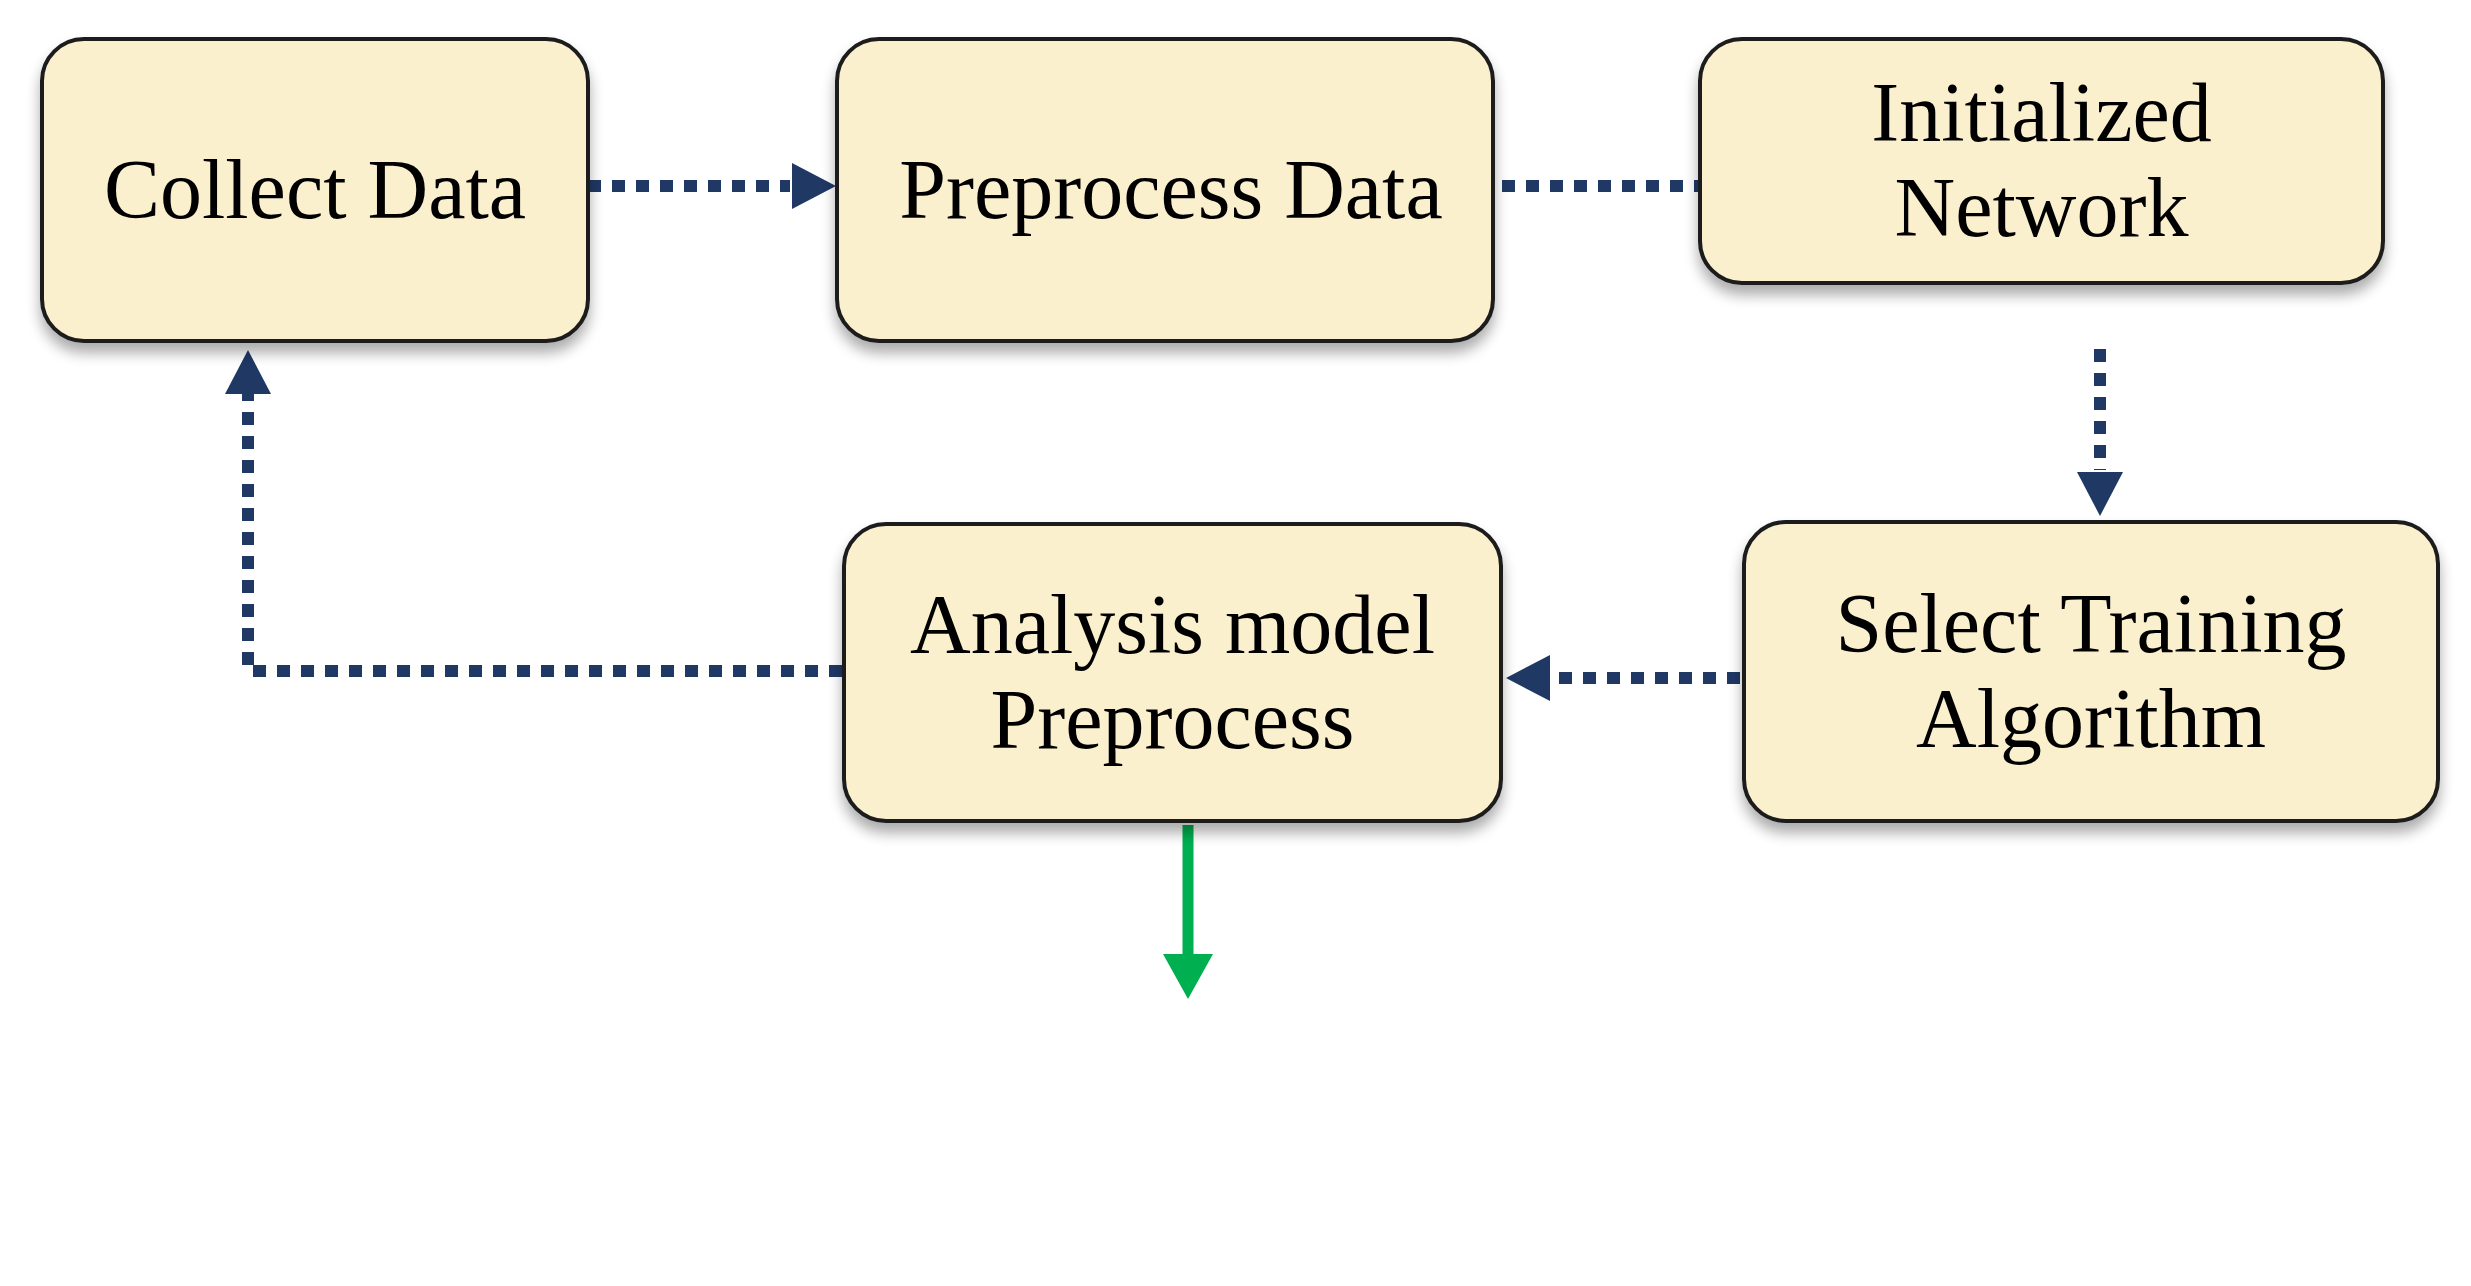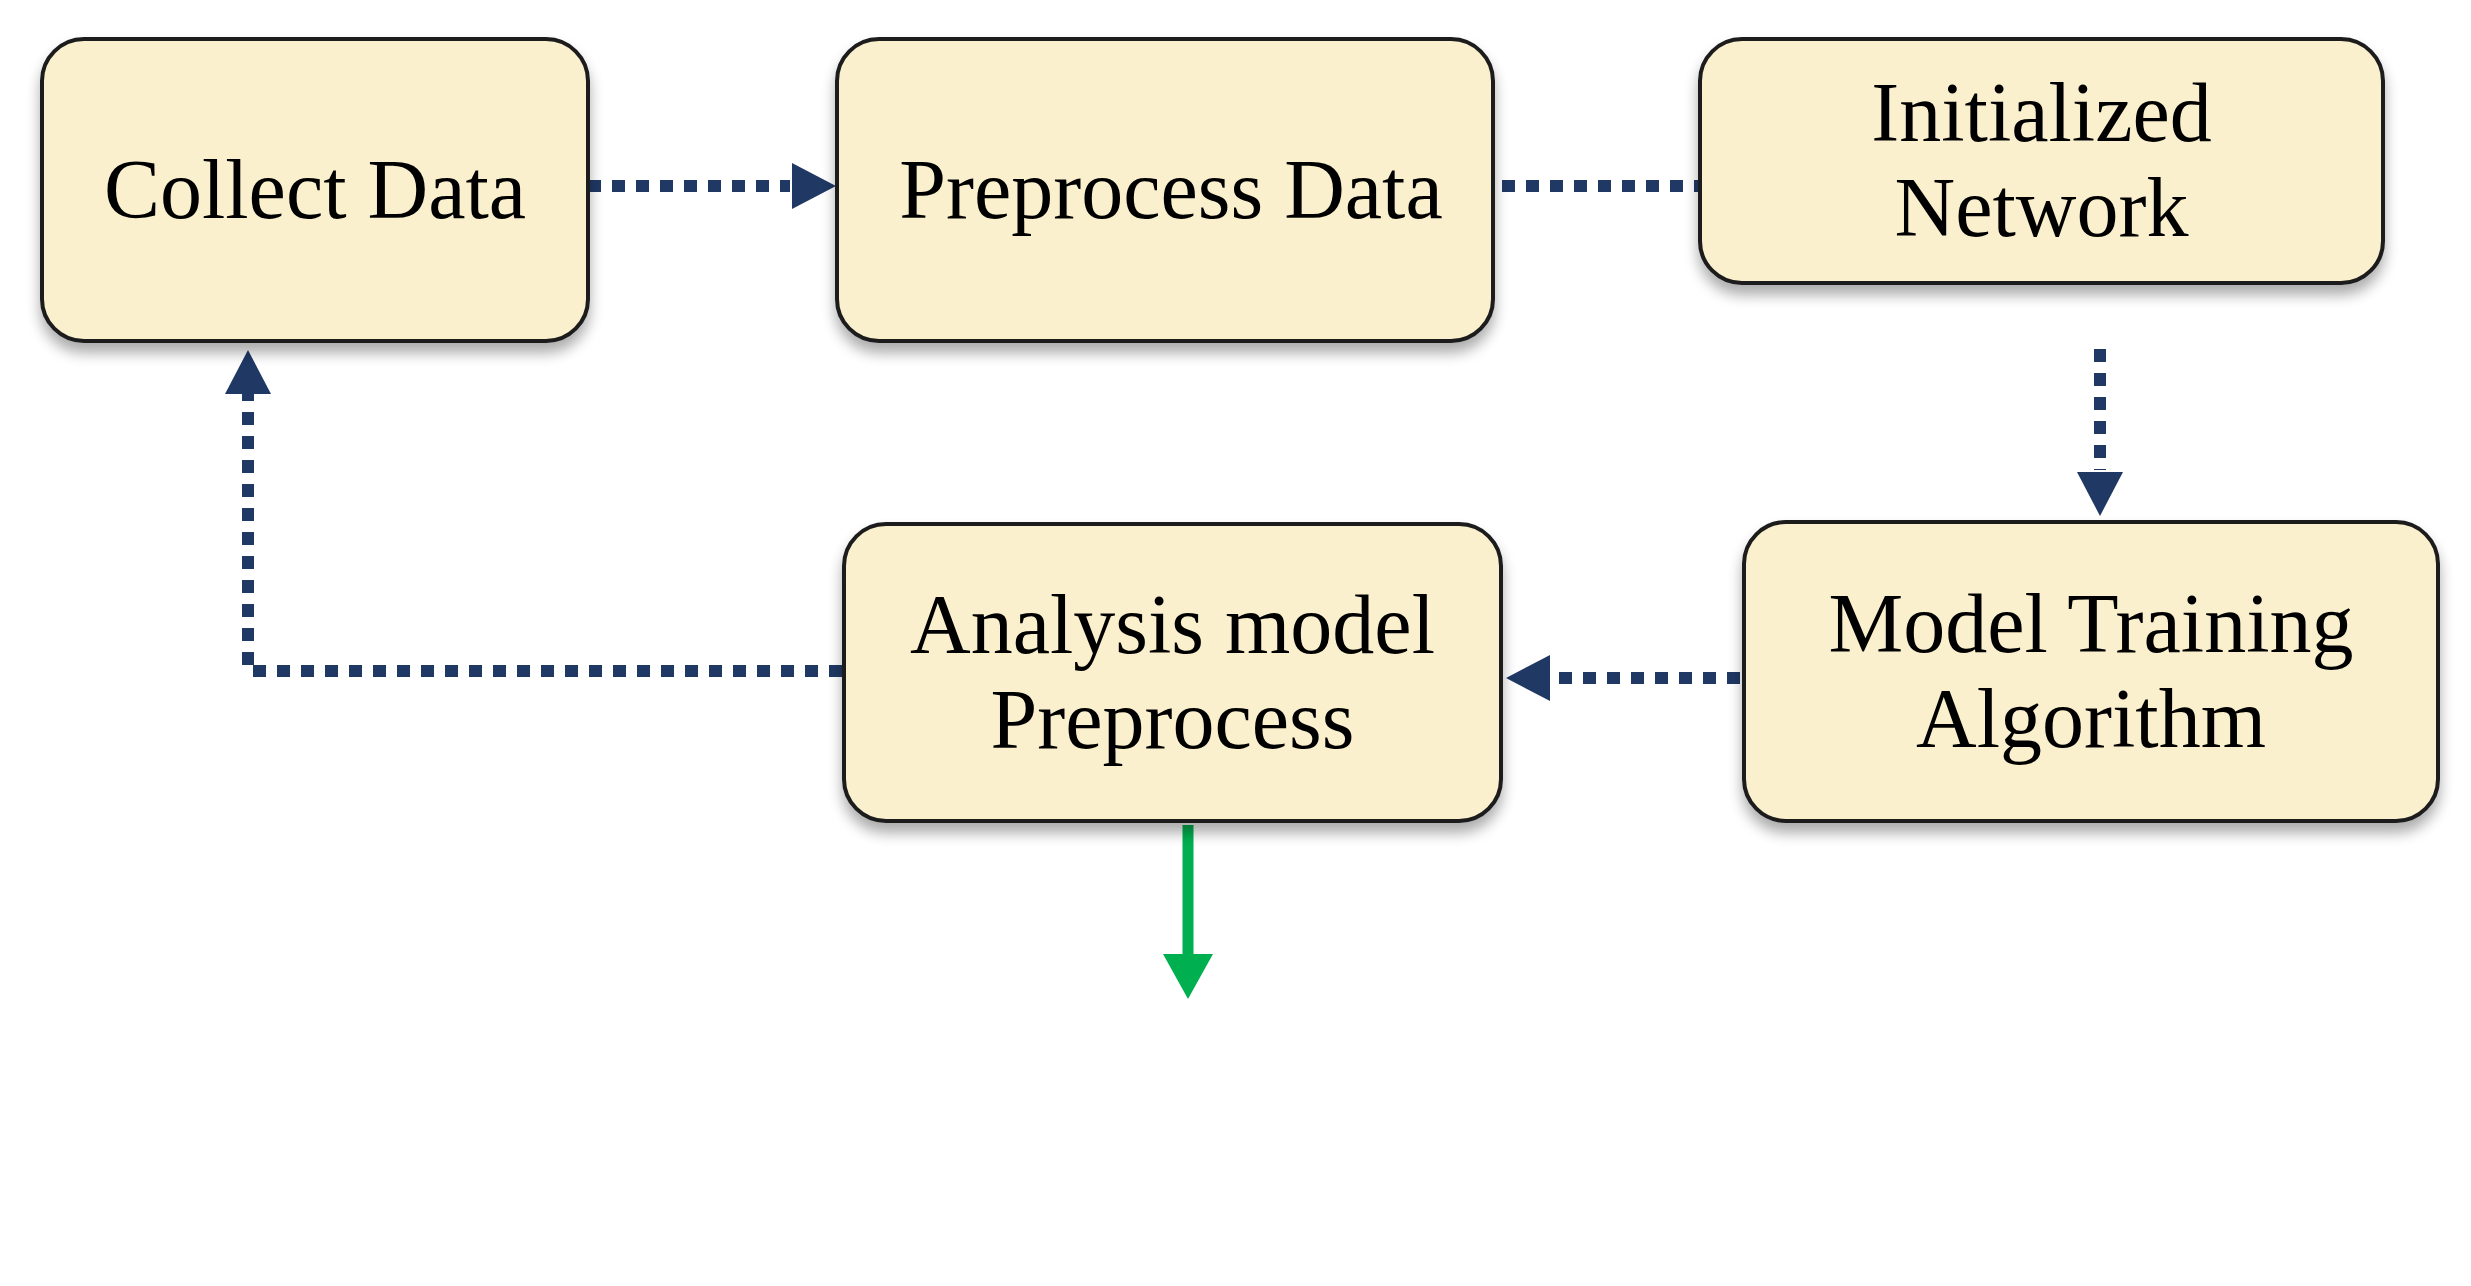--- a/index.html
+++ b/index.html
@@ -95,21 +95,21 @@
   <div class="node node-preprocess">
     <div class="label">Preprocess Data</div>
   </div>
 
   <div class="node node-initialized">
     <div class="label">Initialized
 Network</div>
   </div>
 
   <div class="node node-select">
-    <div class="label">Model Training
+    <div class="label">Select Training
 Algorithm</div>
   </div>
 
   <div class="node node-analysis">
     <div class="label">Analysis model
 Preprocess</div>
   </div>
 
 
 </div>

